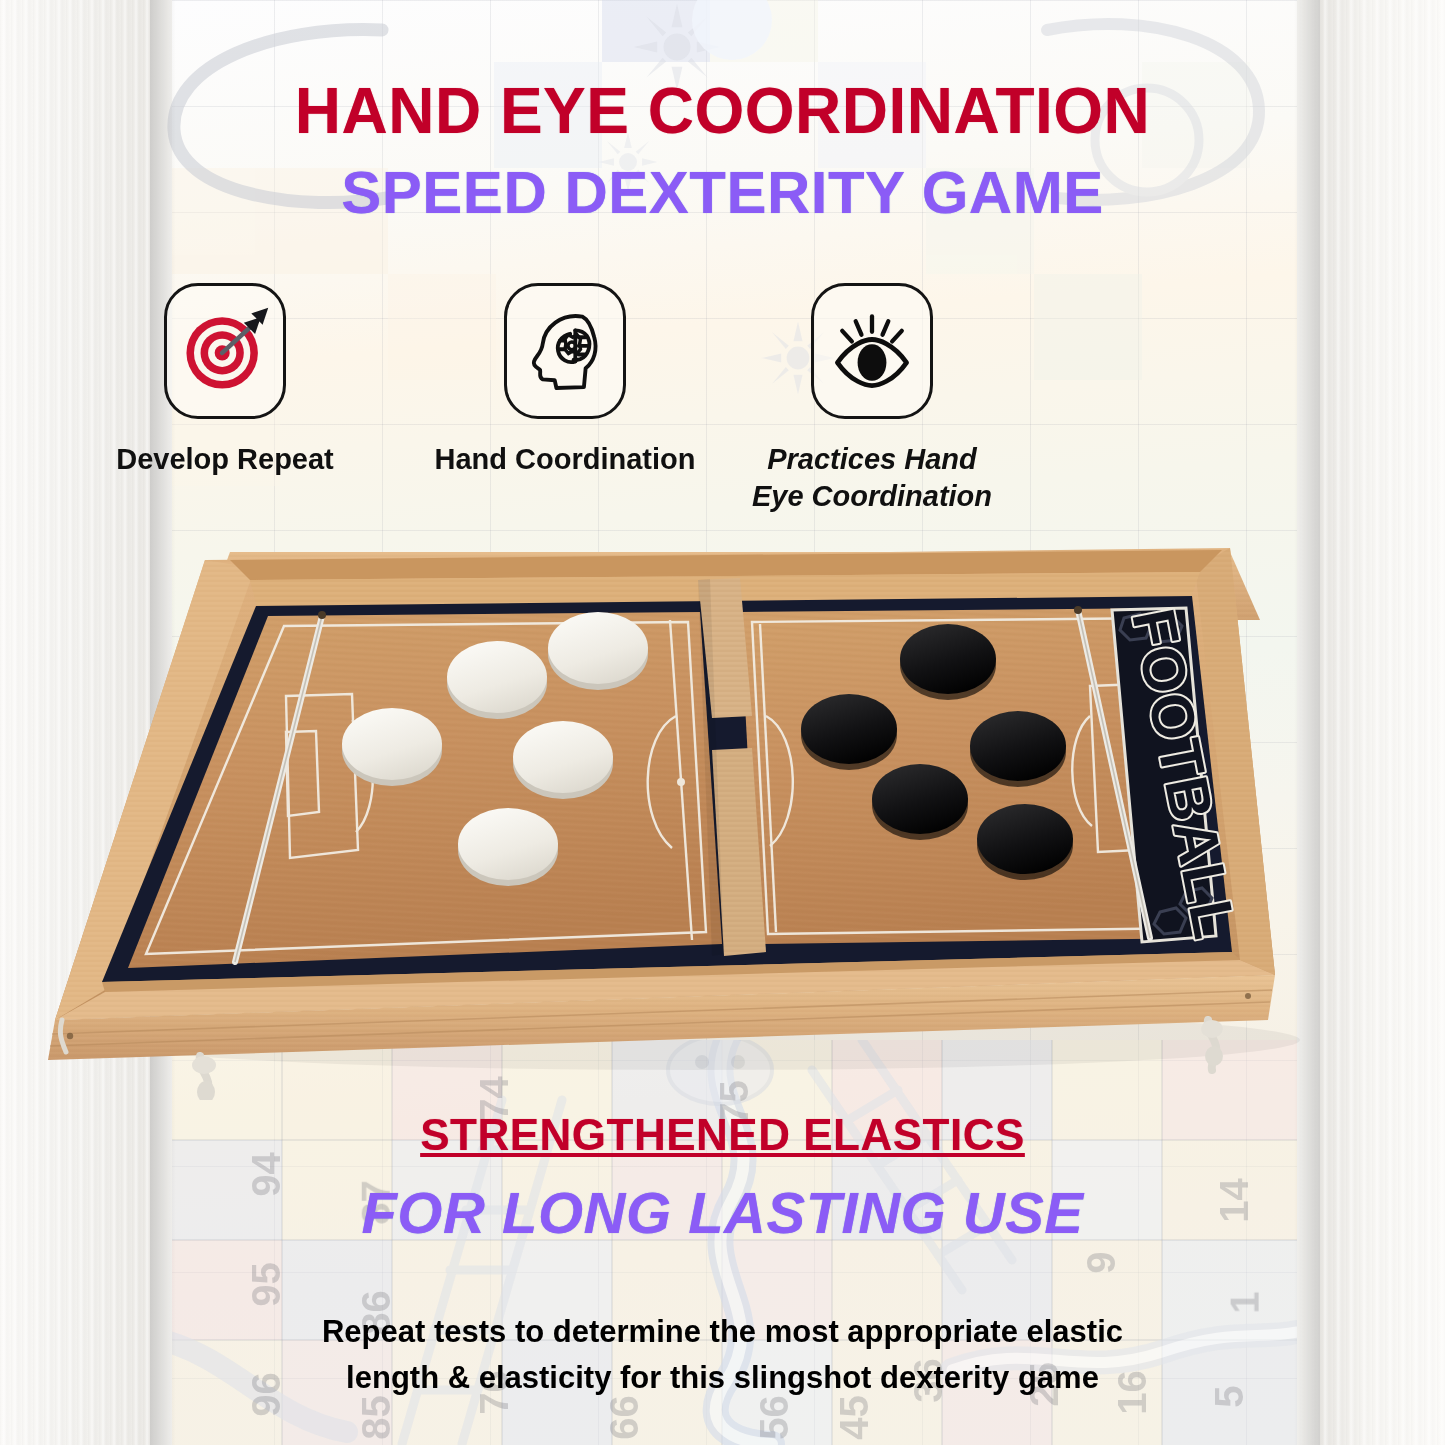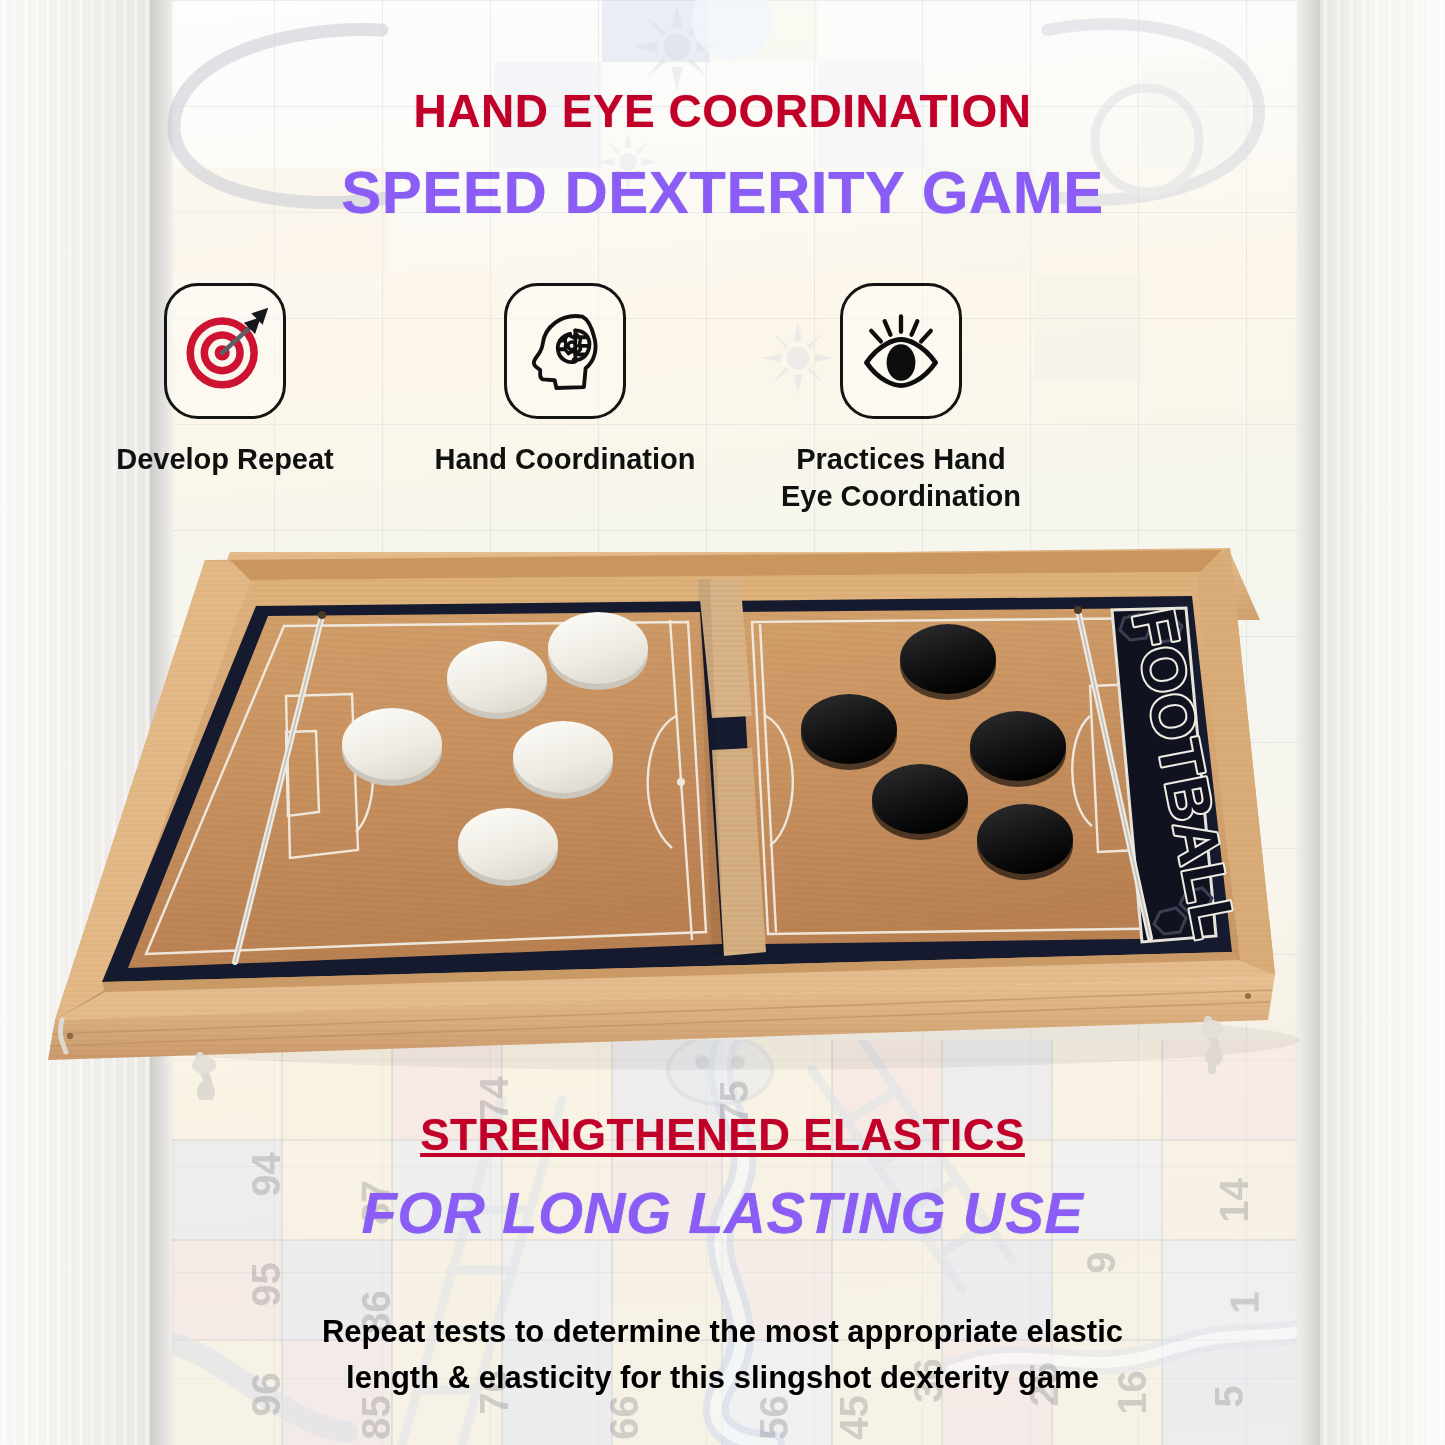--- a/index.html
+++ b/index.html
@@ -72,21 +72,21 @@
     font-family:"Liberation Sans", sans-serif;
     text-shadow:0 0 1px rgba(193,0,41,.5);
   }
   .h-blue {
     color:#8b5cf6; font-weight:700; letter-spacing:.5px;
     font-family:"Liberation Sans", sans-serif;
     text-shadow:0 0 1px rgba(27,79,200,.5);
   }
 
   #top-head { top:72px; }
-  #top-head .h-red  { font-size:46px; line-height:78px; }
+  #top-head .h-red  { font-size:64px; line-height:78px; }
   #top-head .h-blue { font-size:60px; line-height:70px; margin-top:8px; }
 
   #bottom-head { top:1098px; }
   #bottom-head .h-red  { font-size:44px; line-height:74px;text-decoration:underline; }
   #bottom-head .h-blue { font-size:58px; line-height:70px; margin-top:6px;font-style:italic; }
 
   #bottom-sub {
     position:absolute; top:1309px; left:50%; transform:translateX(-50%);
     width:880px; text-align:center; color:#000000;
     font-size:31px; line-height:46px; font-weight:700;
@@ -341,21 +341,21 @@
         </g>
         <g fill="none" stroke="#101010" stroke-width="4">
           <path d="M50 36 l4 -5 l5 3 l5 -3 l4 5 l-1 6 l1 6 l-4 5 l-5 -3 l-5 3 l-4 -5 l1 -6 z"></path>
           <circle cx="58" cy="44" r="4.5"></circle>
         </g>
       </svg>
     </div>
     <div class="flabel">Hand Coordination</div>
   </div>
 
-  <div class="feature" style="left:761px; width:280px;">
+  <div class="feature" style="left:732px; width:280px;font-style:italic;">
     <div class="ftile">
       <svg width="96" height="96" viewBox="0 0 100 100">
         <g stroke="#0d0d0d" stroke-width="4.5" stroke-linecap="round" fill="none">
           <line x1="50" y1="14" x2="50" y2="30"></line>
           <line x1="33" y1="19" x2="39" y2="33"></line>
           <line x1="67" y1="19" x2="61" y2="33"></line>
           <line x1="19" y1="29" x2="29" y2="40"></line>
           <line x1="81" y1="29" x2="71" y2="40"></line>
         </g>
         <path d="M14 62 C 28 42, 44 38, 50 38 C 56 38, 72 42, 86 62

